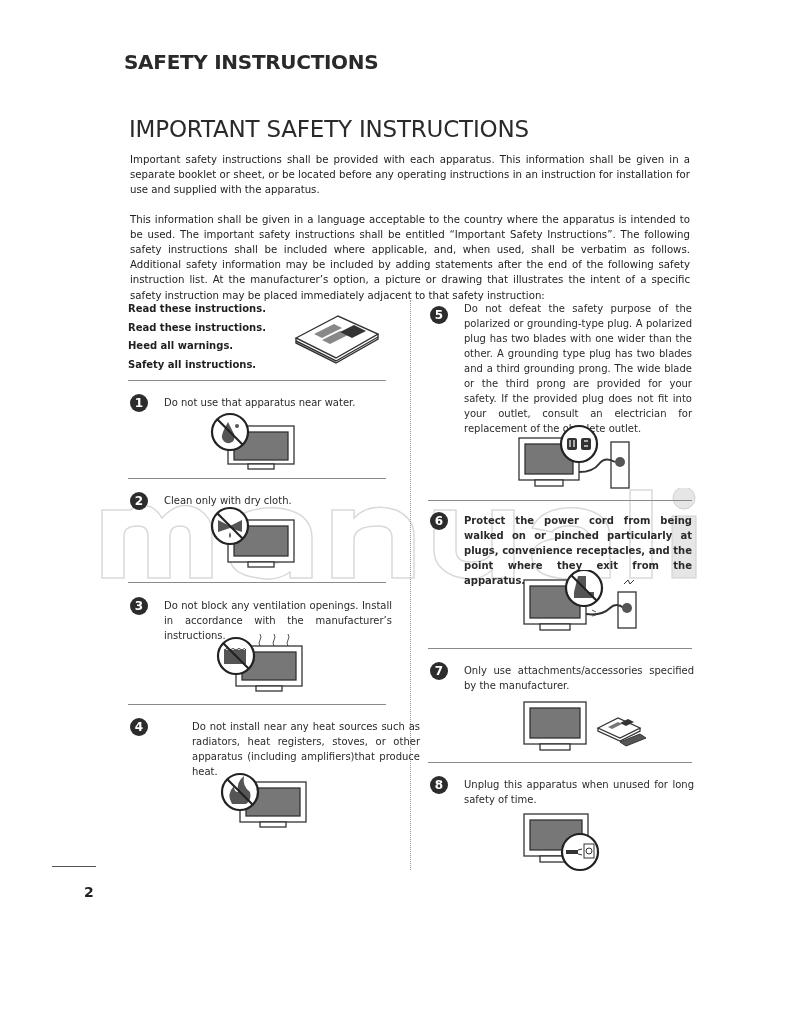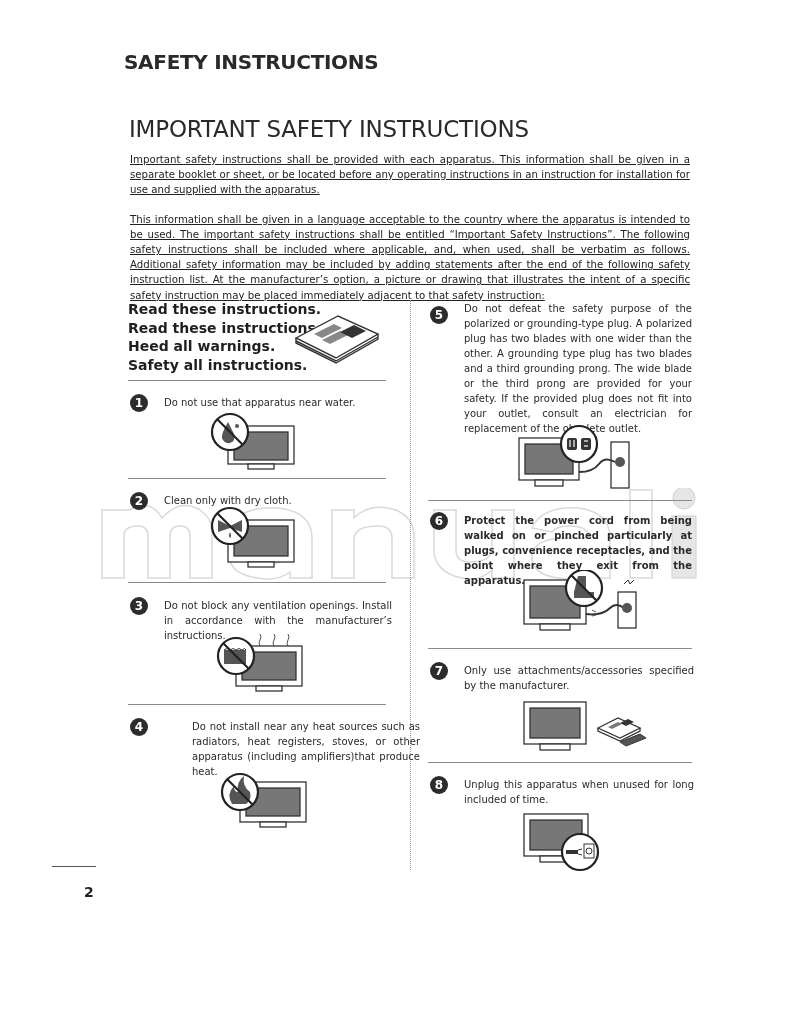--- a/index.html
+++ b/index.html
@@ -3,29 +3,29 @@
   <meta charset="utf-8">
   <style>
     * { box-sizing: border-box; margin: 0; padding: 0; }
     html, body { width: 800px; height: 1036px; background: #ffffff; overflow: hidden; }
     body { position: relative; font-family: "DejaVu Sans", "Liberation Sans", sans-serif; color: #2b2b2b; }
 
     .page-title { position: absolute; left: 93px; top: 50px; font-size: 20px; font-weight: bold; letter-spacing: -0.3px; color: #2a2a2a; margin-left: 31px; }
     .section-title { position: absolute; left: 129px; top: 116px; font-size: 23px; font-weight: normal; color: #2a2a2a; letter-spacing: -0.2px; }
 
     .intro { position: absolute; left: 130px; top: 152px; width: 560px; font-size: 10.2px; line-height: 15.2px; text-align: justify; color: #222; }
-    .intro p { margin: 0; text-decoration: underline; }
+    .intro p { margin: 0; }
     .intro p + p { margin-top: 14px; }
 
     .vdivider { position: absolute; left: 410px; top: 300px; width: 0; height: 570px; border-left: 1px dotted #9a9a9a; }
 
     .hrule { position: absolute; height: 0; border-top: 1.5px solid #8a8a8a; }
 
     .read-block { position: absolute; left: 128px; top: 300px; }
-    .read-line { font-size: 14px; font-weight: bold; line-height: 18.5px; color: #1f1f1f; }
+    .read-line { font-size: 10px; font-weight: bold; line-height: 18.5px; color: #1f1f1f; }
 
     .item { position: absolute; }
     .num { position: absolute; left: 0; top: 0; width: 18px; height: 18px; border-radius: 50%; background: #2c2c2c; color: #fff; font-size: 12px; font-weight: bold; text-align: center; line-height: 18px; }
     .item-text { position: absolute; left: 34px; top: 1px; font-size: 10px; line-height: 15px; color: #2a2a2a; text-align: justify; }
 
     .illus { position: absolute; }
 
     .footer-rule { position: absolute; left: 52px; top: 866px; width: 44px; border-top: 1.5px solid #555; }
     .page-num { position: absolute; left: 84px; top: 884px; font-size: 14px; font-weight: bold; color: #222; }
 
@@ -220,21 +220,21 @@
   <polygon points="98,23 106,19 112,22 104,26" fill="#333"></polygon>
   <g stroke="#333" stroke-width="1" fill="#555">
     <polygon points="98,42 118,34 124,38 104,46"></polygon>
   </g>
 </svg>
 
 <div class="hrule" style="left:428px; top:762px; width:264px;"></div>
 
 <div class="item" style="left:430px; top:776px; width:262px;">
   <div class="num">8</div>
-  <div class="item-text" style="width:230px;">Unplug this apparatus when unused for long included of time.</div>
+  <div class="item-text" style="width:230px;">Unplug this apparatus when unused for long safety of time.</div>
 </div>
 <svg class="illus" style="left:522px; top:812px;" width="90" height="62" viewBox="0 0 90 62">
   <g stroke="#333" stroke-width="1.3" fill="#fff">
     <rect x="2" y="2" width="64" height="42"></rect>
     <rect x="8" y="8" width="52" height="30" fill="#777"></rect>
     <rect x="18" y="44" width="30" height="6"></rect>
   </g>
   <circle cx="58" cy="40" r="18" fill="#fff" stroke="#222" stroke-width="2.2"></circle>
   <rect x="62" y="32" width="10" height="14" fill="#fff" stroke="#333"></rect>
   <circle cx="67" cy="39" r="3" fill="none" stroke="#333"></circle>

